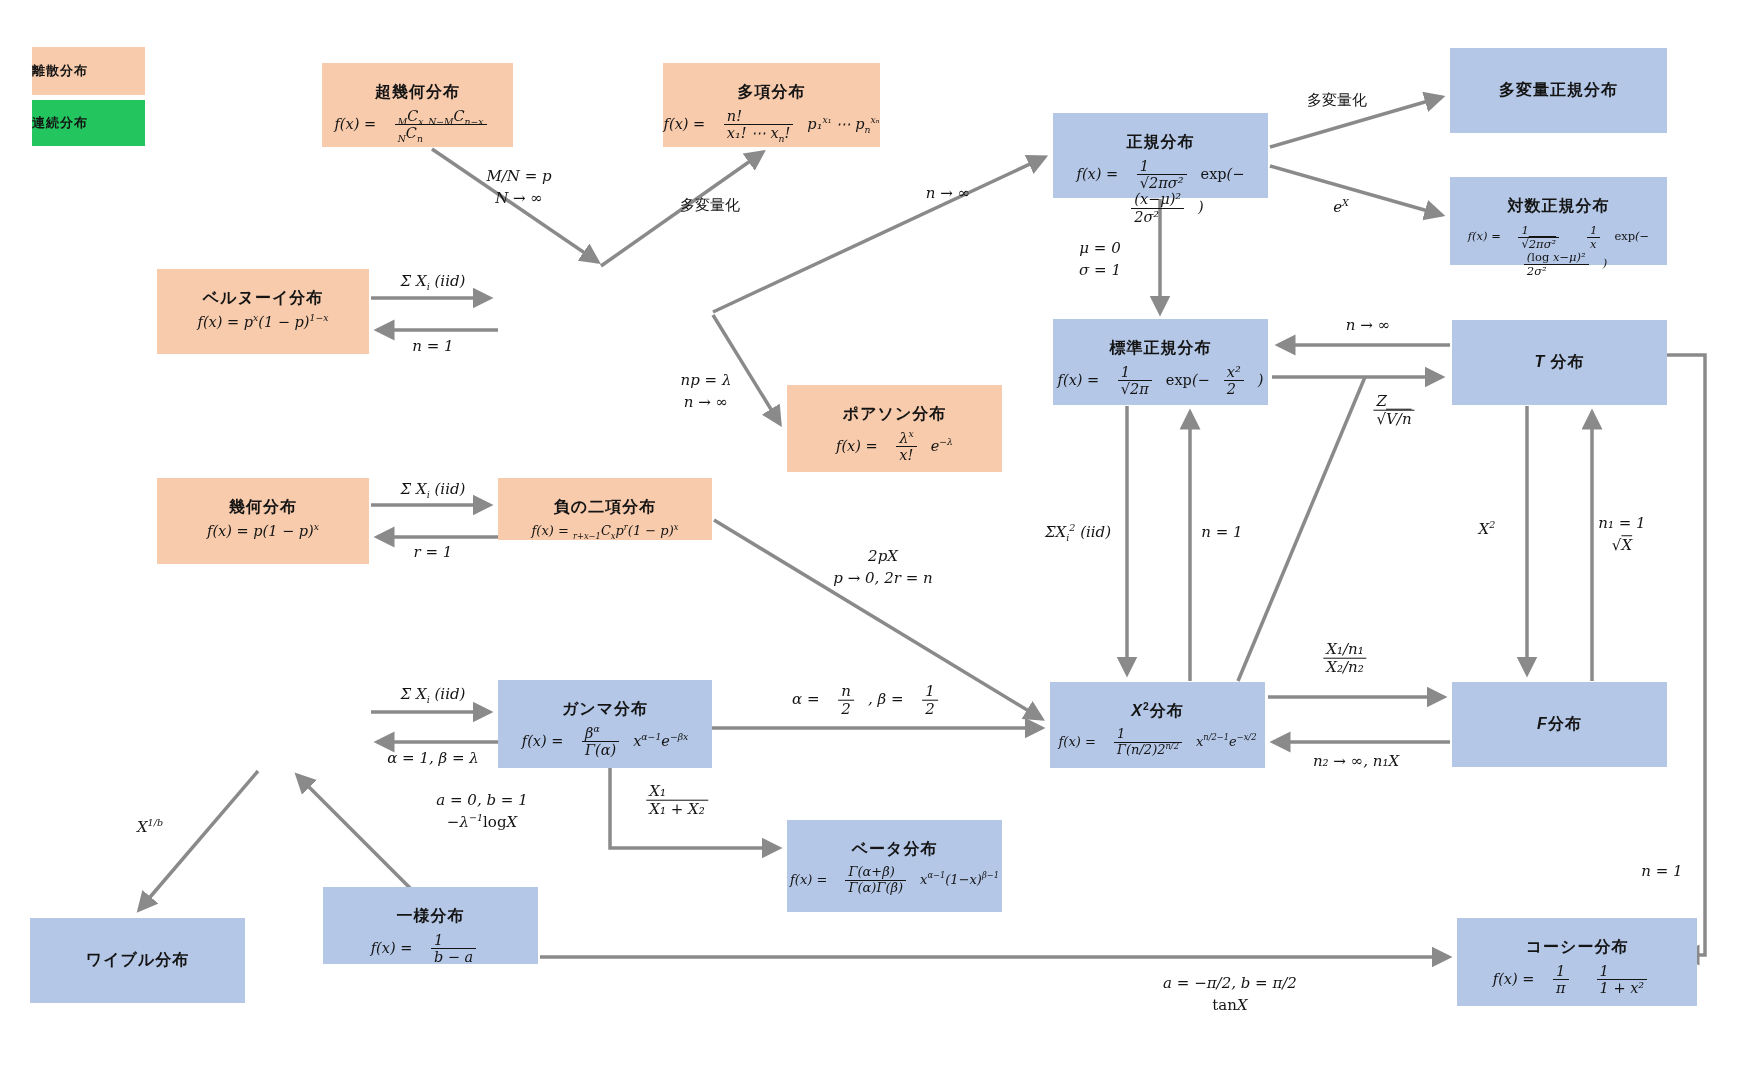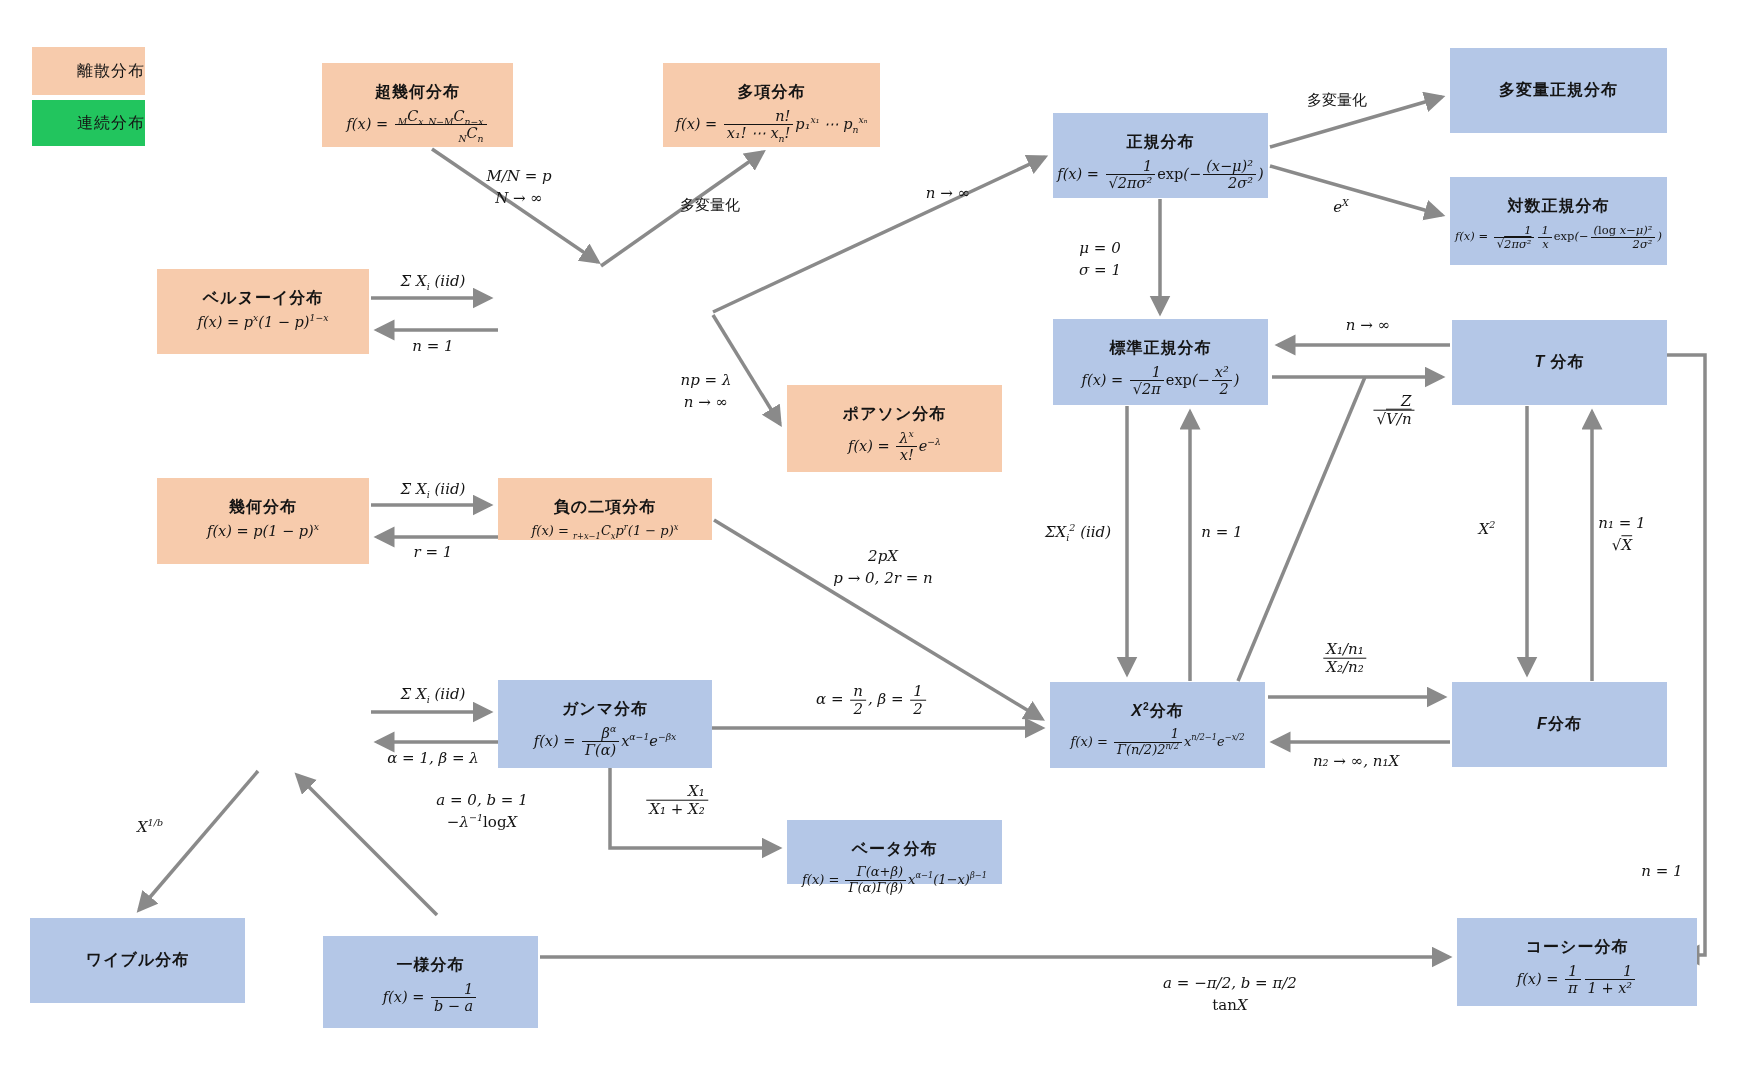--- a/index.html
+++ b/index.html
@@ -15,29 +15,29 @@
   .node.center .node-title{padding-top:0;}
   .node-formula{margin-top:5px;font-size:14.5px;line-height:1.2;}
   .node-formula.small{font-size:11.5px;margin-top:7px;}
   .node-formula.tiny{font-size:13px;}
 
   .mathfont, .node-formula, .alabel{font-family:"DejaVu Serif","Liberation Serif",serif;font-style:italic;}
   .up{font-style:normal;}
   .jp{font-family:"Liberation Sans","DejaVu Sans",sans-serif;font-style:normal;}
   sup{font-size:64%;vertical-align:super;line-height:0;}
   sub{font-size:64%;vertical-align:sub;line-height:0;}
-  .fr{display:inline-block;vertical-align:middle;text-align:right;line-height:1.12;margin:0 2px;}
+  .fr{display:inline-block;vertical-align:middle;text-align:left;line-height:1.12;margin:0 14px;}
   .fr .nu{display:block;border-bottom:1.4px solid #141414;padding:0 3px;}
   .fr .de{display:block;padding:0 3px;}
   .sq{text-decoration:overline;}
 
   .alabel{position:absolute;transform:translate(-50%,-50%);font-size:15px;text-align:center;
           white-space:nowrap;line-height:1.45;}
-  .legend{position:absolute;box-sizing:border-box;display:flex;align-items:center;justify-content:flex-end;
-          font-size:16px;letter-spacing:1px;}
+  .legend{position:absolute;box-sizing:border-box;display:flex;align-items:center;justify-content:flex-start;
+          font-size:13px;letter-spacing:1px;font-weight:bold;}
   .legend.discrete{background:#F7CBAC;}
   .legend.continuous{background:#22c55e;}
 </style>
 </head>
 <body>
 
 <div class="canvas">
 
   <svg class="arrows" width="1750" height="1080">
     <defs>
@@ -147,30 +147,30 @@
 
   <div class="node continuous" style="left:1050px;top:682px;width:215px;height:86px">
     <div class="node-title"><i>X</i><sup>2</sup>分布</div>
     <div class="node-formula tiny">f(x) = <span class="fr"><span class="nu">1</span><span class="de">Γ(n/2)2<sup>n/2</sup></span></span>x<sup>n/2−1</sup>e<sup>−x/2</sup></div>
   </div>
 
   <div class="node continuous center" style="left:1452px;top:682px;width:215px;height:85px">
     <div class="node-title"><i>F</i>分布</div>
   </div>
 
-  <div class="node continuous" style="left:787px;top:820px;width:215px;height:64px">
+  <div class="node continuous" style="left:787px;top:820px;width:215px;height:92px">
     <div class="node-title">ベータ分布</div>
     <div class="node-formula tiny">f(x) = <span class="fr"><span class="nu">Γ(α+β)</span><span class="de">Γ(α)Γ(β)</span></span>x<sup>α−1</sup>(1−x)<sup>β−1</sup></div>
   </div>
 
   <div class="node continuous center" style="left:30px;top:918px;width:215px;height:85px">
     <div class="node-title">ワイブル分布</div>
   </div>
 
-  <div class="node continuous" style="left:323px;top:936px;width:215px;height:92px">
+  <div class="node continuous" style="left:323px;top:887px;width:215px;height:77px">
     <div class="node-title">一様分布</div>
     <div class="node-formula">f(x) = <span class="fr"><span class="nu">1</span><span class="de">b − a</span></span></div>
   </div>
 
   <div class="node continuous" style="left:1457px;top:918px;width:240px;height:88px">
     <div class="node-title">コーシー分布</div>
     <div class="node-formula">f(x) = <span class="fr"><span class="nu">1</span><span class="de">π</span></span><span class="fr"><span class="nu">1</span><span class="de">1 + x²</span></span></div>
   </div>
 
   <div class="alabel" style="left:519px;top:188px">M/N = p<br>N → ∞</div>

